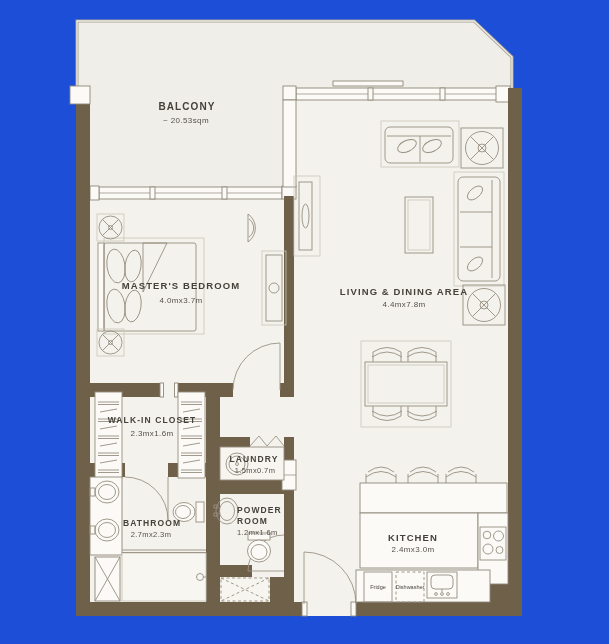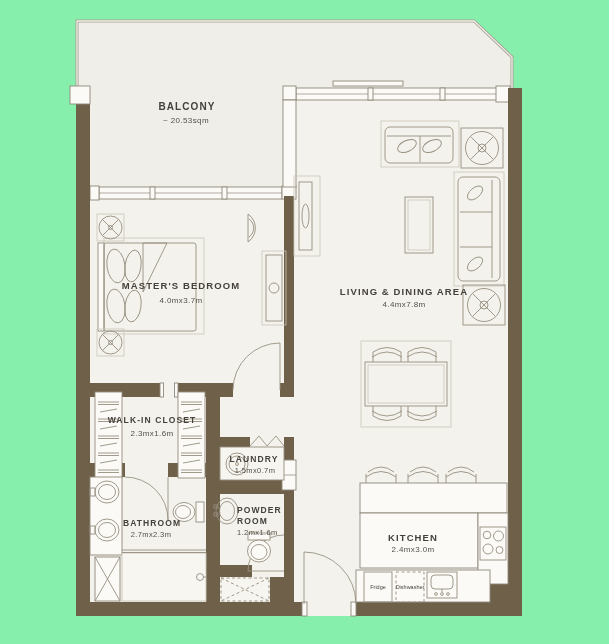--- a/index.html
+++ b/index.html
@@ -1,16 +1,16 @@
 <!DOCTYPE html>
 <html><head>
 <meta charset="utf-8">
 <style>
   html,body{margin:0;padding:0;background:#ECEAE4;}
-  #canvas{position:relative;width:609px;height:644px;background:#86efac;overflow:hidden;
+  #canvas{position:relative;width:609px;height:644px;background:#1d4ed8;overflow:hidden;
           font-family:"Liberation Sans",sans-serif;}
   svg{display:block;}
   .rn{font-family:"Liberation Sans",sans-serif;font-weight:700;fill:#45413B;letter-spacing:1.1px;}
   .rd{font-family:"Liberation Sans",sans-serif;font-weight:400;fill:#55504A;letter-spacing:.4px;}
   .al{font-family:"Liberation Sans",sans-serif;font-weight:400;fill:#4A463F;}
   .wall{fill:#6F6049;stroke:none;}
   .fix{fill:#FBFAF6;stroke:#8E887B;stroke-width:.9;}
   .fur{fill:none;stroke:#968F80;stroke-width:.9;}
   .furw{fill:#FBFAF6;stroke:#968F80;stroke-width:.9;}
   .gl{fill:none;stroke:#CBC5B8;stroke-width:.8;}

